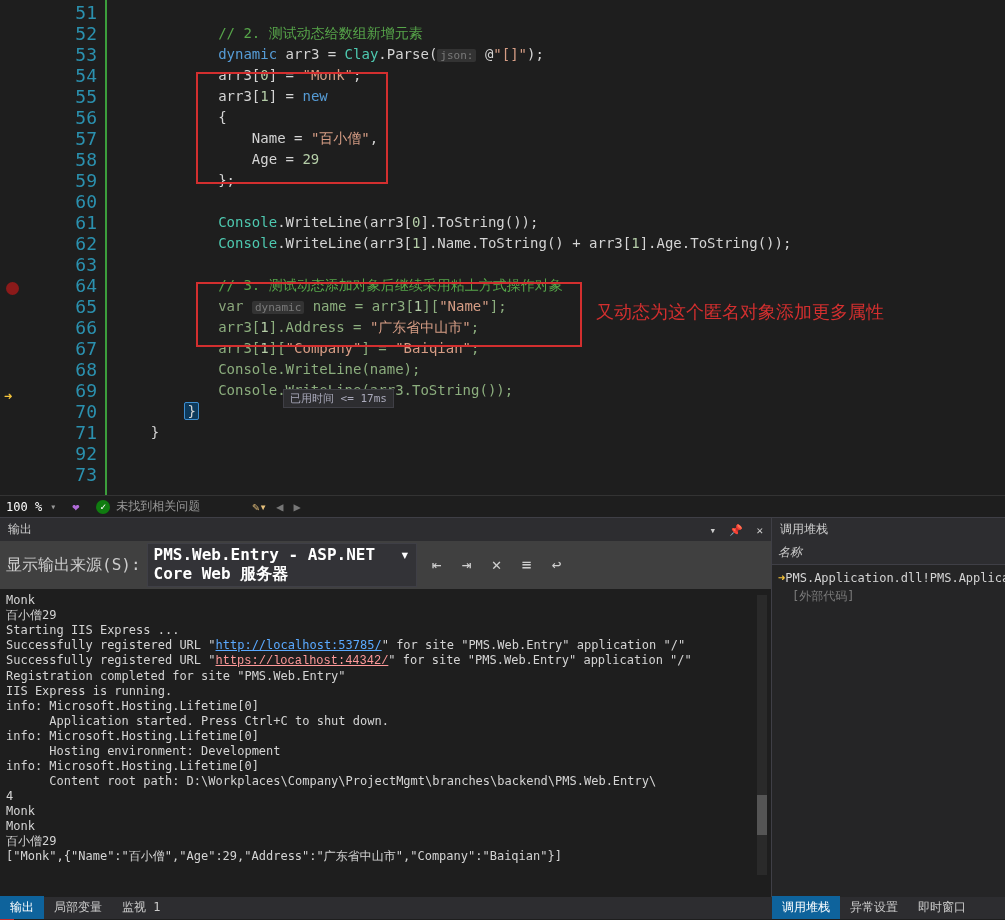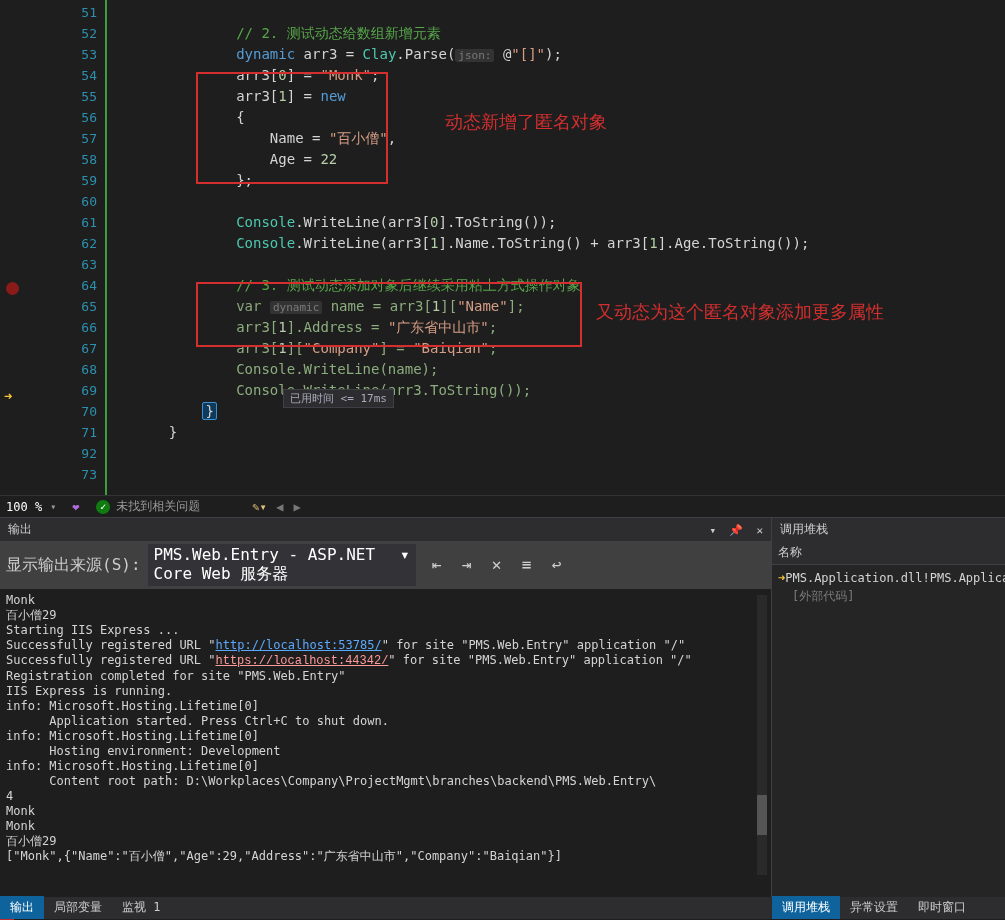--- a/index.html
+++ b/index.html
@@ -1,26 +1,26 @@
 <!DOCTYPE html>
 <html><head>
 <meta charset="utf-8">
 <style>
 * { margin:0; padding:0; box-sizing:border-box; }
 body { font-family:"Consolas","Microsoft YaHei",monospace; background:#1e1e1e; color:#d4d4d4; font-size:13px; width:1005px; height:920px; overflow:hidden; position:relative; }
 
 
 .editor { display:flex; height:495px; background:#1e1e1e; position:relative; }
 .gutter { width:55px; background:#1e1e1e; text-align:right; color:#2b91af; padding-top:2px; user-select:none; }
-.gutter .ln { height:21px; line-height:21px; padding-right:8px; font-size:13px; }
+.gutter .ln { height:21px; line-height:21px; padding-right:8px; font-size:18px; }
 .marker-col { width:50px; position:relative; }
 .marker-col .bp { position:absolute; left:6px; width:13px; height:13px; background:#8b1a1a; border-radius:50%; }
 .marker-col .arrow { position:absolute; left:4px; width:14px; height:14px; color:#f5c43b; font-size:14px; line-height:14px; }
 .indent-bar { width:6px; background:linear-gradient(to right,#3c9e3c 0 2px,#1e1e1e 2px); position:absolute; left:105px; top:0; height:495px; }
-.code { flex:1; padding-top:2px; padding-left:30px; position:relative; }
+.code { flex:1; padding-top:2px; padding-left:12px; position:relative; }
 .code .row { height:21px; line-height:21px; white-space:pre; font-size:14px; }
 .kw { color:#569cd6; }
 .type { color:#4ec9b0; }
 .str { color:#d69d85; }
 .num { color:#b5cea8; }
 .cmt { color:#57a64a; }
 .param-hint { background:#333; color:#7a7a7a; border-radius:2px; padding:0 3px; font-size:11px; }
 .hint-box { position:absolute; left:178px; top:389px; background:#2d2d30; color:#aab; border:1px solid #3f3f46; font-size:11px; padding:1px 6px;text-align:center; }
 .highlight-brace { background:#0e3a5c; border:1px solid #3e8ed0; border-radius:2px; padding:0 2px; }
 .redbox { position:absolute; border:2px solid #d32f2f; pointer-events:none; }
@@ -39,30 +39,30 @@
 
 .panels { display:flex; height:380px; border-top:1px solid #3f3f46; }
 .output-panel { flex:1; display:flex; flex-direction:column; background:#1e1e1e; border-right:1px solid #3f3f46; }
 .stack-panel { width:233px; background:#252526; display:flex; flex-direction:column; }
 
 .panel-title { background:#2d2d30; color:#ccc; font-size:12px; padding:3px 8px; display:flex; align-items:center; justify-content:space-between; }
 .panel-title .ctrls span { margin-left:6px; font-size:11px; cursor:pointer; }
 
 .output-toolbar { background:#404040; padding:2px 6px; display:flex; align-items:center; font-size:16px; }
 .output-toolbar .lbl { color:#ccc; margin-right:6px; }
-.output-toolbar .combo { background:#333337; border:1px solid #3f3f46; color:#fff; padding:1px 6px; width:270px; display:flex; justify-content:flex-end; }
+.output-toolbar .combo { background:#333337; border:1px solid #3f3f46; color:#fff; padding:1px 6px; width:270px; display:flex; justify-content:flex-end;font-weight:bold; }
 .output-toolbar .tbtn { width:20px; height:20px; margin-left:10px; color:#d0d0d0; text-align:center; line-height:20px; cursor:pointer; }
 
 .output-body { flex:1; overflow:hidden; padding:4px 6px; font-family:"NSimSun","SimSun",monospace; font-size:12px; color:#d4d4d4; line-height:15px; white-space:pre; position:relative; }
 .output-body a { color:#5aa9ff; text-decoration:underline; }
 .output-body a.https { color:#ff9a9a;font-family:Liberation Mono, monospace; }
 .output-scroll { position:absolute; right:4px; top:6px; width:10px; height:280px; background:#2a2a2a; }
 .output-scroll .thumb { width:10px; height:40px; background:#555; position:absolute; top:200px; }
 
-.stack-header-row { background:#2d2d30; color:#ccc; font-size:12px; padding:3px 6px; border-bottom:1px solid #3f3f46; }
+.stack-header-row { background:#2d2d30; color:#ccc; font-size:12px; padding:3px 6px; border-bottom:1px solid #3f3f46;font-style:italic; }
 .stack-body { padding:4px 6px; font-size:12px; }
 .stack-row { display:flex; align-items:center; height:18px; }
 .stack-row .ico { width:14px; color:#f5c43b; }
 .stack-row .txt { color:#d4d4d4; }
 .stack-row .ext { color:#7a7a7a; }
 
 
 .tabbar { height:22px; background:#2d2d30; display:flex; align-items:flex-end; font-size:12px; }
 .tabbar .tab { padding:3px 10px; color:#ccc; cursor:pointer; }
 .tabbar .tab.active { background:#0e639c; color:#fff; }
@@ -107,41 +107,40 @@
     </div>
   <div class="indent-bar"></div>
   <div class="code" id="code">
     <div class="row"></div>
       <div class="row">            <span class="cmt">// 2. 测试动态给数组新增元素</span></div>
       <div class="row">            <span class="kw">dynamic</span> arr3 = <span class="type">Clay</span>.Parse(<span class="param-hint">json:</span> @<span class="str">"[]"</span>);</div>
       <div class="row">            arr3[<span class="num">0</span>] = <span class="str">"Monk"</span>;</div>
       <div class="row">            arr3[<span class="num">1</span>] = <span class="kw">new</span></div>
       <div class="row">            {</div>
       <div class="row">                Name = <span class="str">"百小僧"</span>,</div>
-      <div class="row">                Age = <span class="num">22</span></div>
+      <div class="row">                Age = <span class="num">29</span></div>
       <div class="row">            };</div>
       <div class="row"></div>
       <div class="row">            <span class="type">Console</span>.WriteLine(arr3[<span class="num">0</span>].ToString());</div>
       <div class="row">            <span class="type">Console</span>.WriteLine(arr3[<span class="num">1</span>].Name.ToString() + arr3[<span class="num">1</span>].Age.ToString());</div>
       <div class="row"></div>
       <div class="row">            <span class="cmt">// 3. 测试动态添加对象后继续采用粘土方式操作对象</span></div>
       <div class="row">            <span style="color:#8cae7e"><span style="color:#8aa67b">var</span> <span class="param-hint">dynamic</span> name = arr3[<span class="num">1</span>][<span class="str">"Name"</span>];</span></div>
       <div class="row">            <span style="color:#8cae7e">arr3[<span class="num">1</span>].Address = <span class="str">"广东省中山市"</span>;</span></div>
       <div class="row">            <span style="color:#8cae7e">arr3[<span class="num">1</span>][<span class="str">"Company"</span>] = <span class="str">"Baiqian"</span>;</span></div>
       <div class="row">            <span style="color:#8cae7e">Console.WriteLine(name);</span></div>
       <div class="row">            <span style="color:#8cae7e">Console.WriteLine(arr3.ToString());</span></div>
       <div class="row">        <span class="highlight-brace">}</span></div>
       <div class="row">    }</div>
       <div class="row"></div>
       <div class="row"></div>
       <div class="hint-box">已用时间 &lt;= 17ms</div>
   </div>
 
   <div class="redbox" style="left:196px; top:72px; width:192px; height:112px;"></div>
-  <div class="red-annot" style="left:445px; top:110px">动态新增了匿名对象</div>
 
   <div class="redbox" style="left:196px; top:282px; width:386px; height:65px;"></div>
   <div class="red-annot" style="left:596px; top:300px">又动态为这个匿名对象添加更多属性</div>
 </div>
 
 <div class="status-strip">
   <span class="zoom">100 %</span>
   <span class="dd">▾</span>
   <span class="heart">❤</span>
   <span class="check">✓</span>

